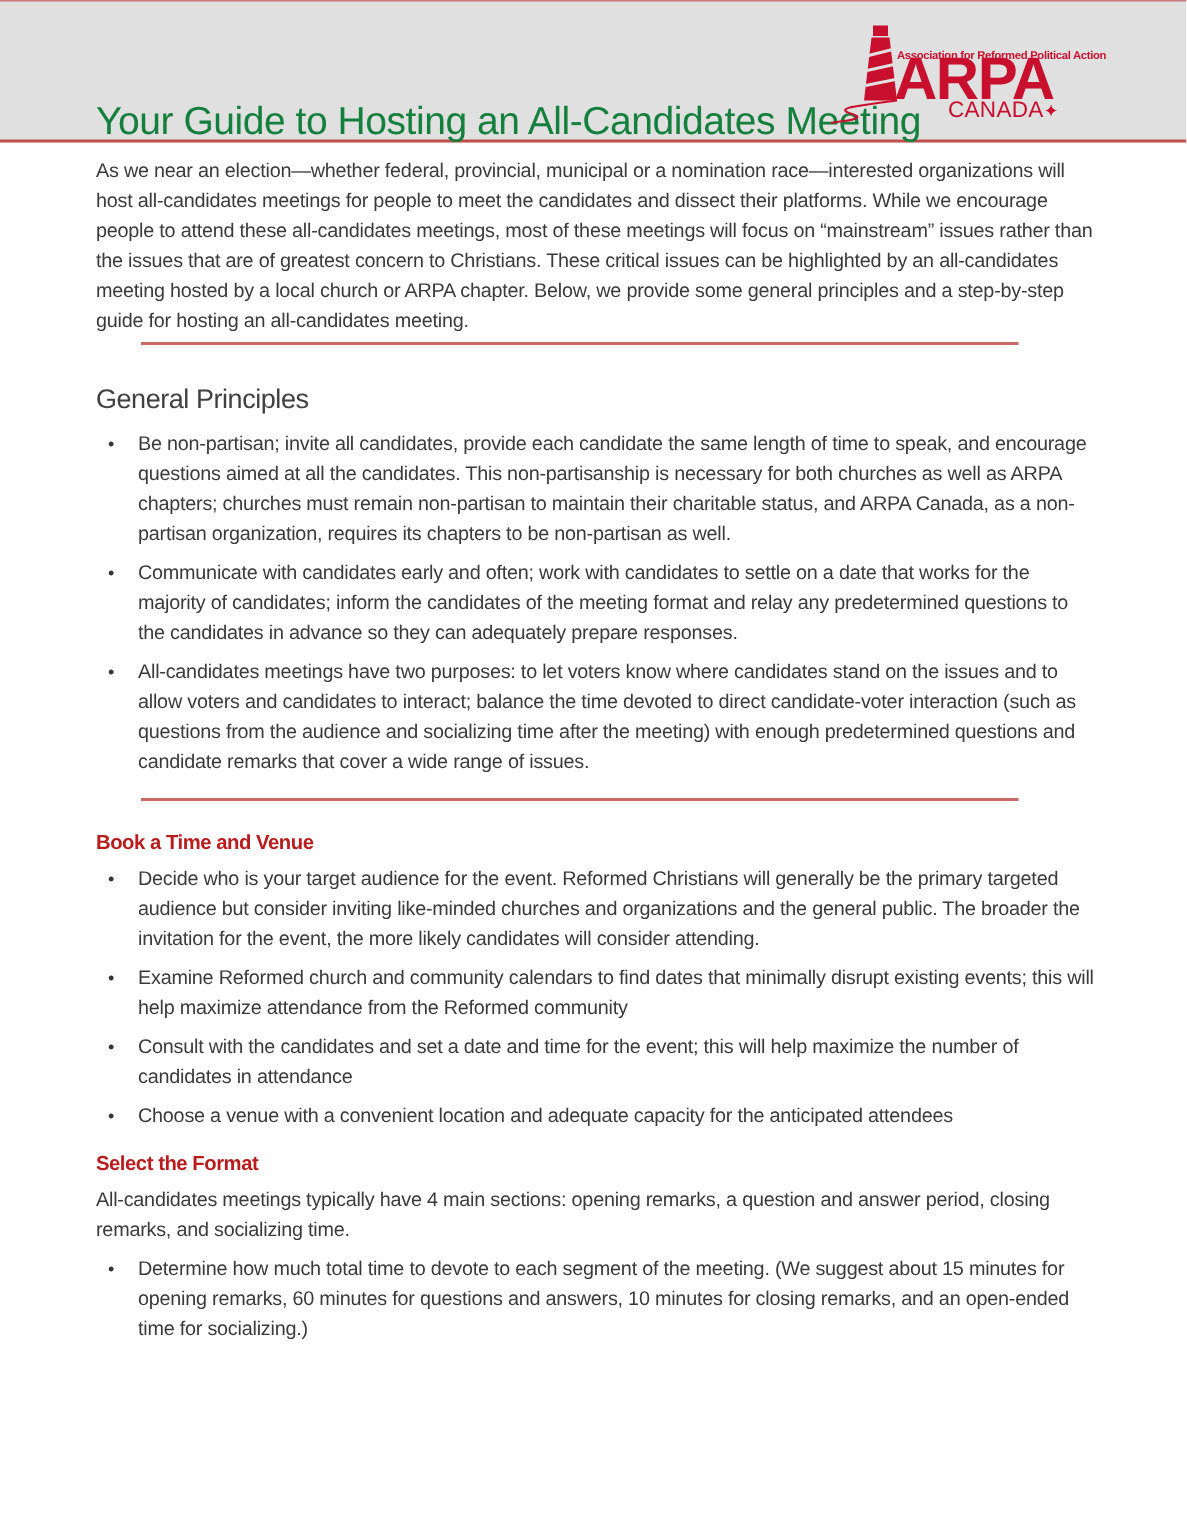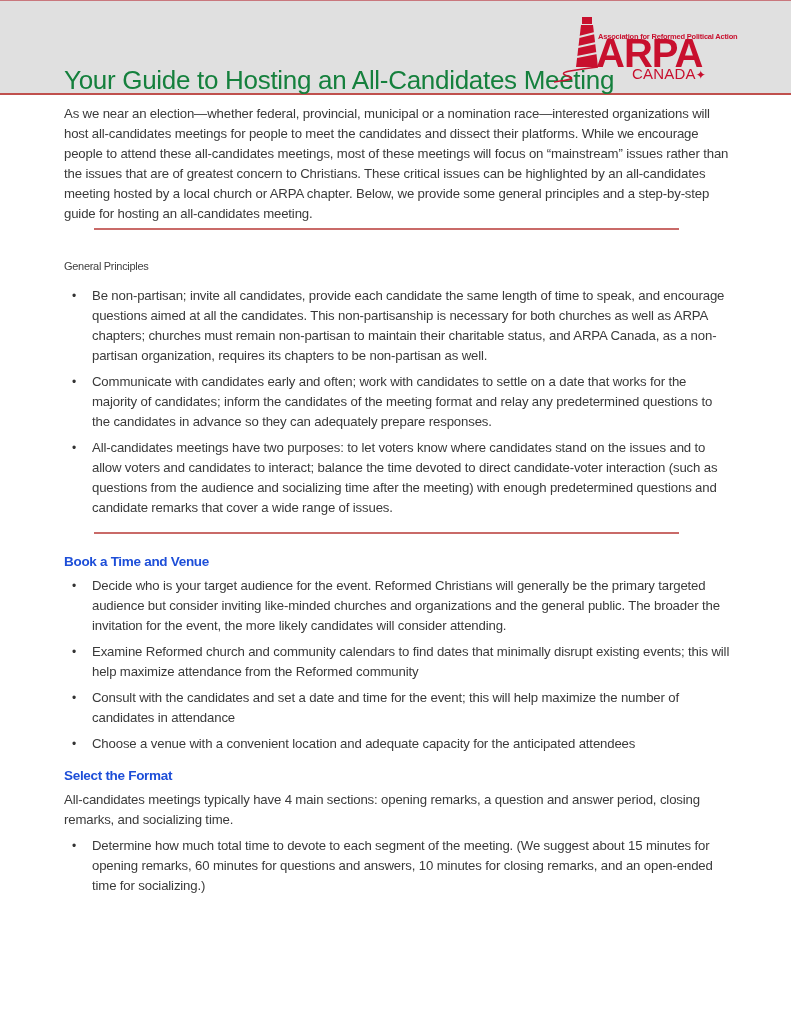--- a/index.html
+++ b/index.html
@@ -17,23 +17,23 @@
   .logo .canada { position: absolute; left: 80px; top: 50px; font-size: 15px; font-weight: normal;
                   color: #c8102e; letter-spacing: 0.2px; }
   .logo svg.house { position: absolute; left: 0; top: 0; }
   .content { position: absolute; left: 64px; top: 104px; width: 668px; font-size: 13.2px;
              line-height: 20px; letter-spacing: -0.15px; }
   p { margin: 0; }
   .intro { margin-bottom: 4px; }
   .rule { height: 2px; background: #c0504d; opacity: 0.85; margin-left: 30px; width: 585px; }
   .rule.r1 { margin-bottom: 26px; }
   .rule.r2 { margin-top: 14px; margin-bottom: 18px; }
-  h2 { margin: 0 0 10px 0; font-weight: normal; font-size: 11px; color: #404040;
+  h2 { margin: 0 0 10px 0; font-weight: normal; font-size: 18px; color: #404040;
        letter-spacing: -0.3px; }
-  h3 { margin: 0 0 4px 0; font-weight: bold; font-size: 13.5px; color: #1d4ed8;
+  h3 { margin: 0 0 4px 0; font-weight: bold; font-size: 13.5px; color: #b91c1c;
        letter-spacing: -0.3px; }
   ul { list-style: none; margin: 0; padding: 0; }
   li { position: relative; padding-left: 28px; margin-bottom: 6px; }
   li .bullet { position: absolute; left: 8px; top: 0; font-size: 12px; color: #333; }
   .sect2 { margin-bottom: 12px; }
   .fmt-text { margin-bottom: 6px; }
 </style>
 </head>
 <body>
 

